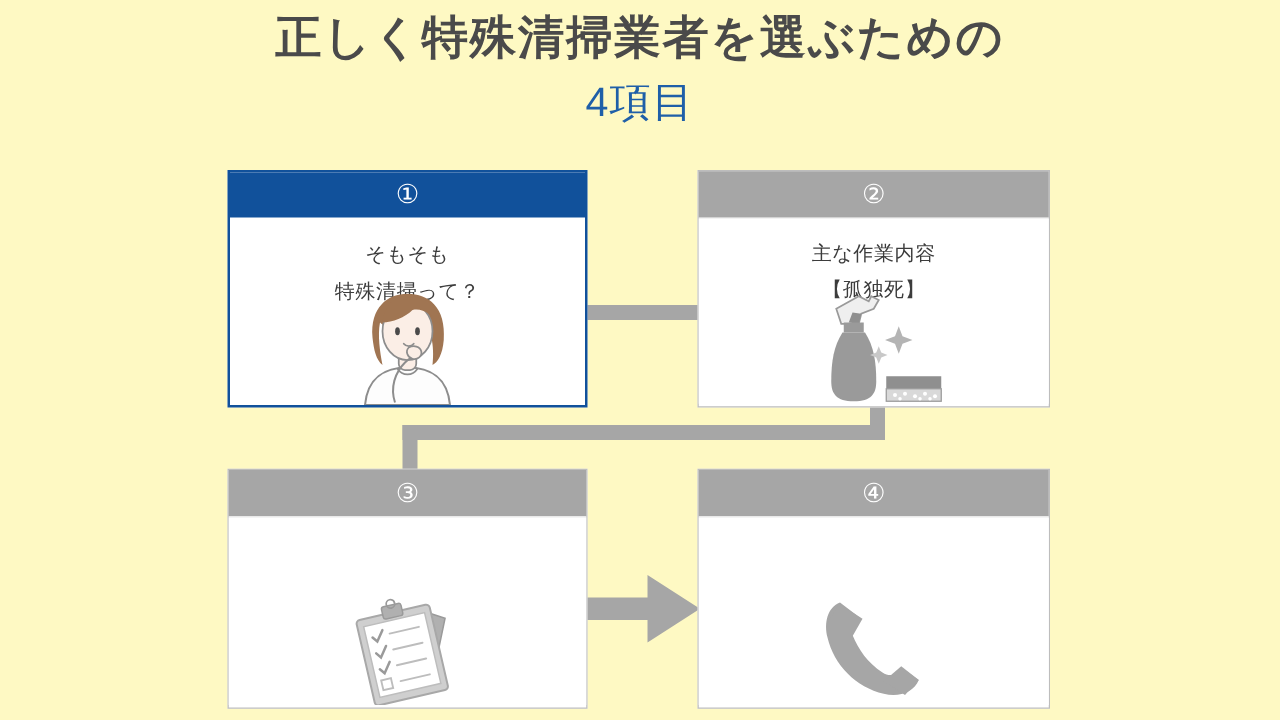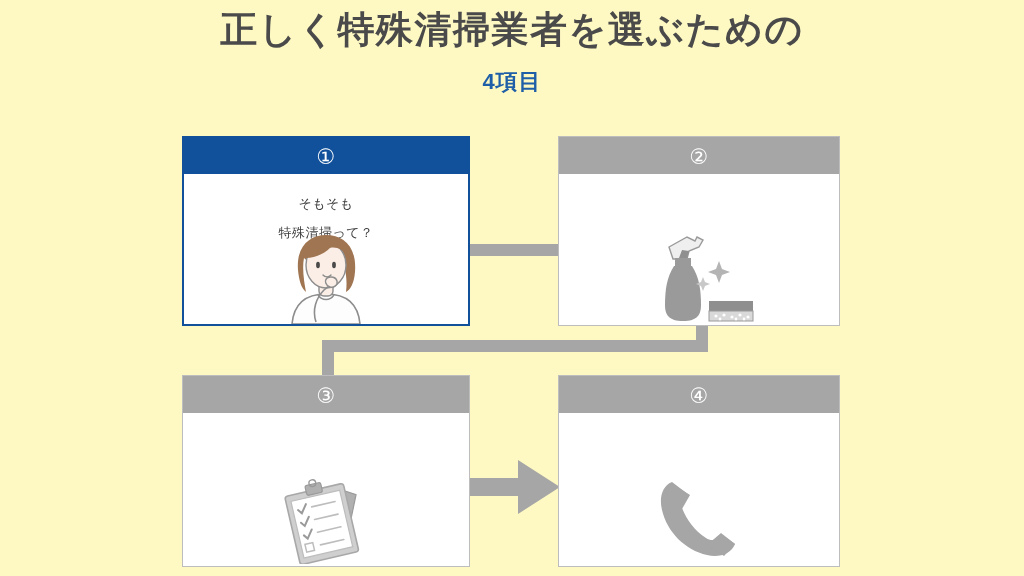--- a/index.html
+++ b/index.html
@@ -30,23 +30,23 @@
   }
   .title-line1 {
     font-size: 37px;
     line-height: 48px;
     font-weight: 700;
     color: #4a4a4a;
     letter-spacing: 1.5px;
     white-space: nowrap;
   }
   .title-line2 {
-    font-size: 22px;
+    font-size: 33px;
     line-height: 44px;
-    font-weight: 700;
+    font-weight: 400;
     color: #1f5fa8;
     letter-spacing: 1px;
     margin-top: 6px;
   }
 
   
   .card {
     position: absolute;
     background: #ffffff;
     box-sizing: border-box;
@@ -72,26 +72,25 @@
     font-size: 21px;
     line-height: 21px;
     font-weight: 400;
   }
   .card-text {
     position: absolute;
     left: 0;
     right: 0;
     top: 14px;
     text-align: center;
-    font-size: 13px;
+    font-size: 16px;
     line-height: 29px;
     color: #3c3c3c;
     letter-spacing: 0.5px;
     white-space: pre-line;
-    font-family: Liberation Mono, monospace;
   }
 
   
   #card-1 {
     left: 182px;
     top: 136px;
     width: 288px;
     height: 190px;
     border: 2px solid #11519b;
   }
@@ -234,20 +233,22 @@
         </svg>
       </div>
     </div>
   </div>
 
   <div class="card gray" id="card-2">
     <div class="card-header">
       <div class="card-label">②</div>
     </div>
     <div class="card-body">
+      <div class="card-text">主な作業内容
+【孤独死】</div>
       <div class="illus">
         <svg width="116" height="92" viewBox="0 0 116 92" xmlns="http://www.w3.org/2000/svg">
 
           <path d="M28 16 L46 6 L54 10 L56 6 L62 9 L58 16 L48 20 L46 28 L32 28 Z" fill="#efefef" stroke="#9a9a9a" stroke-width="1.4"></path>
           <path d="M41 19 L48 20 L46 28 L38 27 Z" fill="#8f8f8f"></path>
 
           <rect x="34" y="27" width="16" height="8" fill="#9a9a9a"></rect>
 
           <path d="M33 35 C26 46 24 58 24 74 C24 84 28 90 42 90 C56 90 60 84 60 74 C60 58 58 46 51 35 Z" fill="#9a9a9a"></path>
 

